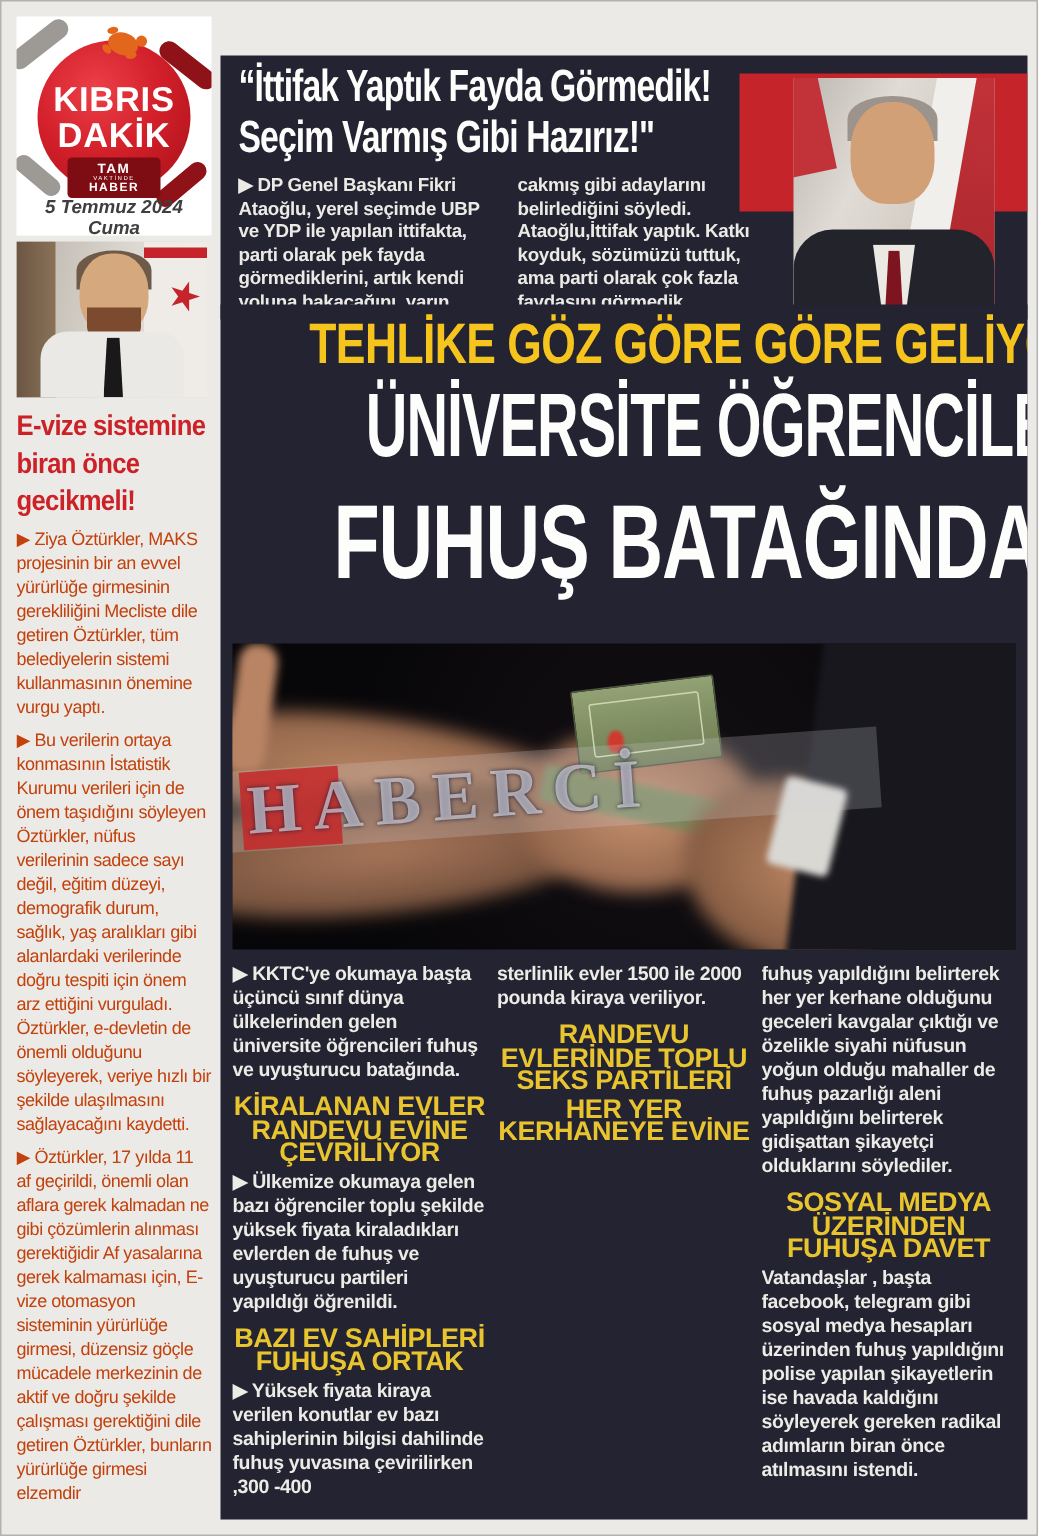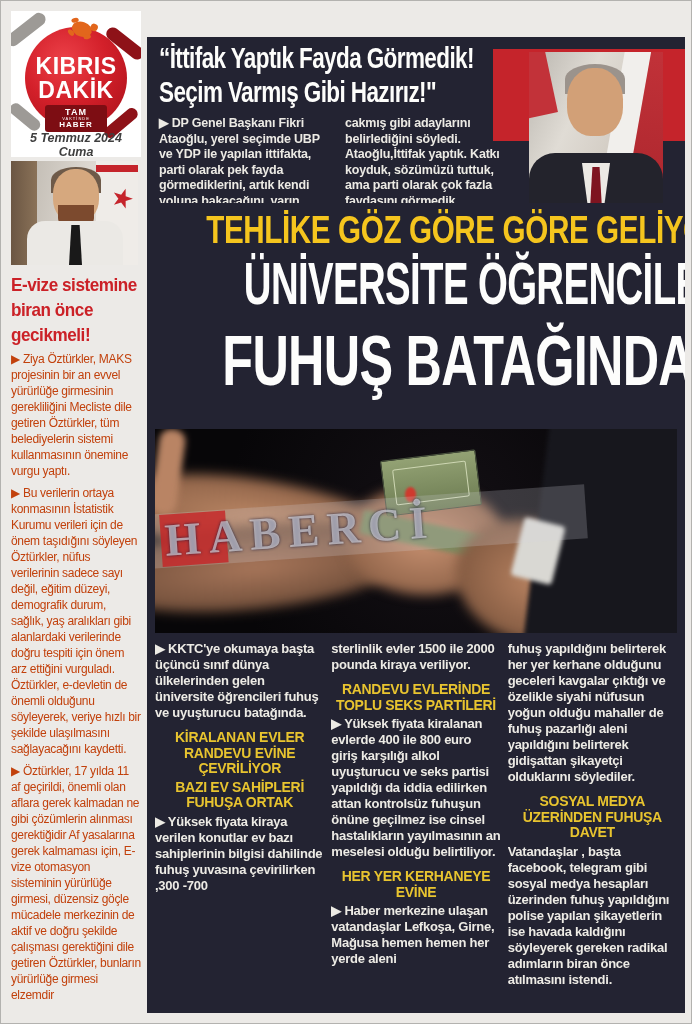--- a/index.html
+++ b/index.html
@@ -138,21 +138,21 @@
     background:rgba(215,215,222,.22); transform:rotate(-4deg); transform-origin:left center;
   }
   .wm-red { position:absolute; left:14px; top:1px; width:66px; height:52px; background:rgba(198,36,38,.82); }
   .wm-text {
     position:absolute; left:18px; top:0px; font-family:"Liberation Serif",serif; font-weight:bold;
     font-size:46px; letter-spacing:8px; color:rgba(238,238,244,.60); text-shadow:0 0 3px rgba(30,30,60,.9);
   }
   .columns { position:absolute; left:8px; top:438px; width:522px; height:366px; display:flex; gap:7px; overflow:hidden; }
   .col { flex:1; overflow:hidden; }
   .col p { color:#edebe5; font-weight:bold; font-size:13px; line-height:16px; letter-spacing:-.25px; margin-bottom:9px; }
-  .col h3 { color:#e8c42f; font-weight:bold; font-size:14px; line-height:15.5px; letter-spacing:-.3px; text-align:center; margin:2px 0 3px 0; }
+  .col h3 { color:#e8c42f; font-weight:bold; font-size:18px; line-height:15.5px; letter-spacing:-.3px; text-align:center; margin:2px 0 3px 0; }
 </style>
 </head>
 <body>
 
 <div class="page">
 
   <div class="masthead">
     <div class="swoosh sw1"></div>
     <div class="swoosh sw2"></div>
     <div class="swoosh sw3"></div>
@@ -244,29 +244,28 @@
       <div class="watermark">
         <div class="wm-red"></div>
         <div class="wm-text">HABERCİ</div>
       </div>
     </div>
 
     <div class="columns">
       <div class="col">
         <p>▶   KKTC'ye okumaya başta üçüncü sınıf dünya ülkelerinden gelen  üniversite öğrencileri fuhuş ve uyuşturucu batağında.</p>
         <h3>KİRALANAN EVLER RANDEVU EVİNE ÇEVRİLİYOR</h3>
+        <p>▶   Ülkemize okumaya gelen  bazı öğrenciler toplu şekilde  yüksek fiyata kiraladıkları evlerden de fuhuş ve uyuşturucu partileri yapıldığı öğrenildi.</p>
         <h3>BAZI EV SAHİPLERİ FUHUŞA ORTAK</h3>
-        <p>▶   Yüksek fiyata  kiraya verilen konutlar  ev bazı sahiplerinin bilgisi dahilinde fuhuş  yuvasına çevirilirken  ,300 -700</p>
+        <p>▶   Yüksek fiyata  kiraya verilen konutlar  ev bazı sahiplerinin bilgisi dahilinde fuhuş  yuvasına çevirilirken  ,300 -400</p>
       </div>
       <div class="col">
         <p>sterlinlik  evler 1500 ile 2000  pounda  kiraya veriliyor.</p>
         <h3>RANDEVU EVLERİNDE TOPLU SEKS  PARTİLERİ</h3>
-        <p>▶   Yüksek fiyata kiralanan evlerde 400 ile 800 euro giriş karşılığı alkol uyuşturucu ve seks  partisi yapıldığı da iddia edilirken attan kontrolsüz fuhuşun önüne geçilmez ise cinsel hastalıkların yayılmasının an meselesi olduğu belirtiliyor.</p>
         <h3>HER YER KERHANEYE EVİNE</h3>
-        <p>▶   Haber merkezine ulaşan vatandaşlar Lefkoşa, Girne, Mağusa hemen hemen her yerde aleni</p>
       </div>
       <div class="col">
         <p>fuhuş yapıldığını belirterek  her yer kerhane olduğunu geceleri kavgalar çıktığı ve özelikle siyahi nüfusun yoğun olduğu mahaller de fuhuş pazarlığı aleni yapıldığını belirterek gidişattan şikayetçi olduklarını söylediler.</p>
         <h3>SOSYAL MEDYA ÜZERİNDEN FUHUŞA DAVET</h3>
         <p>Vatandaşlar , başta facebook, telegram gibi sosyal medya hesapları üzerinden  fuhuş yapıldığını polise yapılan şikayetlerin ise havada kaldığını söyleyerek gereken radikal adımların biran önce atılmasını istendi.</p>
       </div>
     </div>
   </div>
 
 </div>

